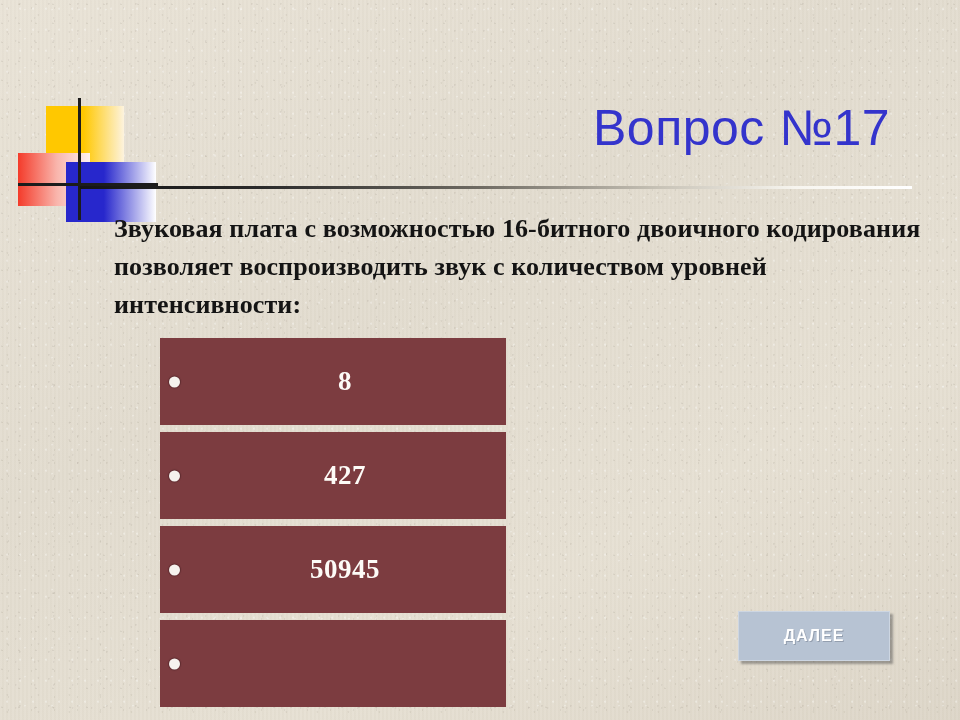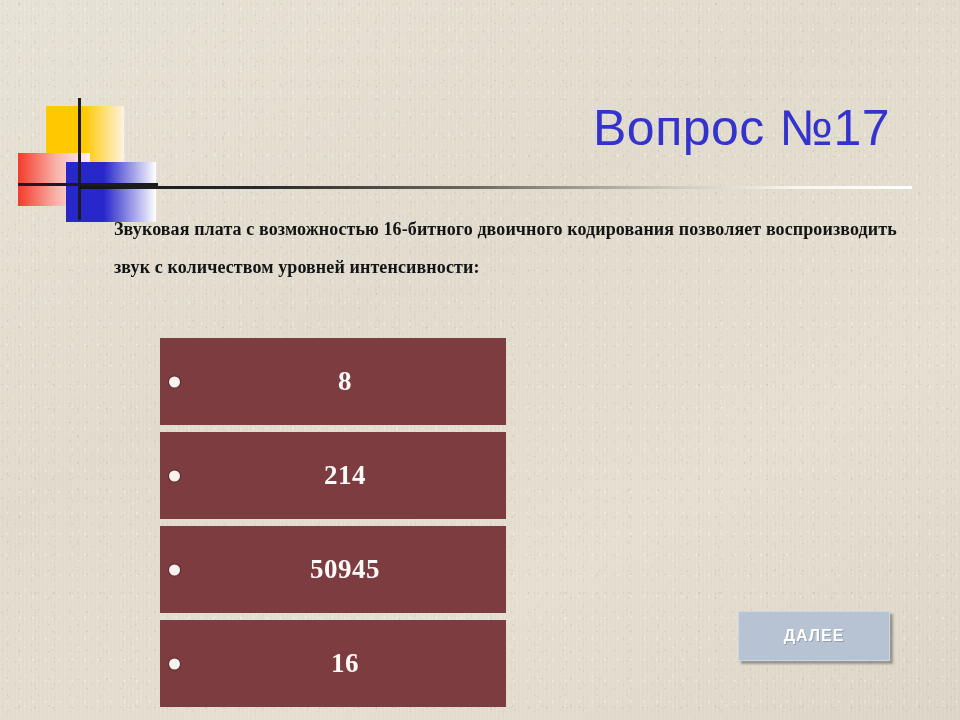--- a/index.html
+++ b/index.html
@@ -119,21 +119,21 @@
   }
 
   
   #question {
     position: absolute;
     left: 114px;
     top: 210px;
     width: 810px;
     font-family: "Liberation Serif", serif;
     font-weight: bold;
-    font-size: 18px;
+    font-size: 26px;
     line-height: 38px;
     color: #141414;
     letter-spacing: 0.1px;
   }
 
   
   #answers {
     position: absolute;
     left: 160px;
     top: 338px;
@@ -218,31 +218,30 @@
 
   <div id="answers">
 
     <div class="answer-row">
       <span class="answer-bullet"></span>
       <span class="answer-text">8</span>
     </div>
 
     <div class="answer-row">
       <span class="answer-bullet"></span>
-      <span class="answer-text">214</span>
+      <span class="answer-text">427</span>
     </div>
 
     <div class="answer-row">
       <span class="answer-bullet"></span>
       <span class="answer-text">50945</span>
     </div>
 
     <div class="answer-row">
       <span class="answer-bullet"></span>
-      <span class="answer-text">16</span>
     </div>
 
   </div>
 
   <div id="next-button">
     <span class="btn-label">ДАЛЕЕ</span>
   </div>
 
 </div>
 

